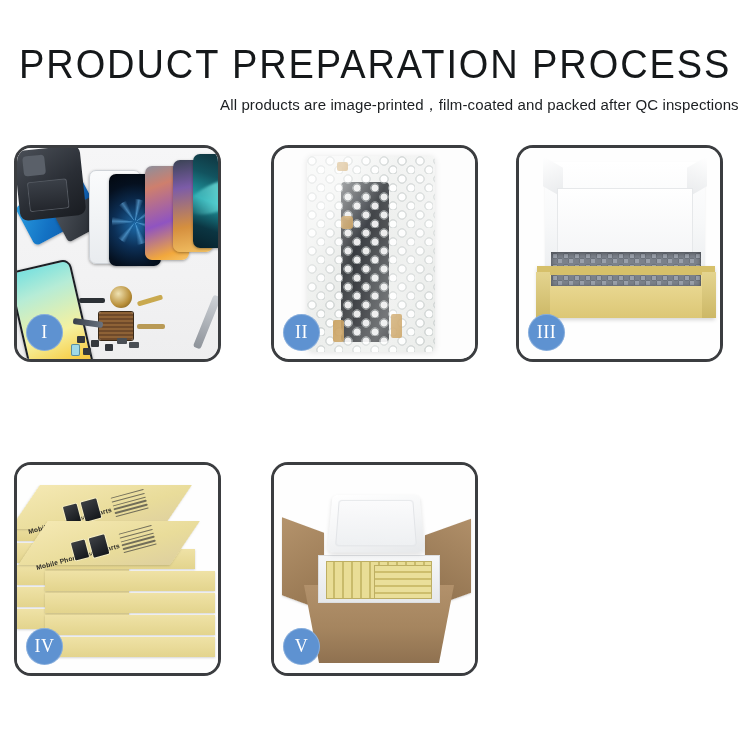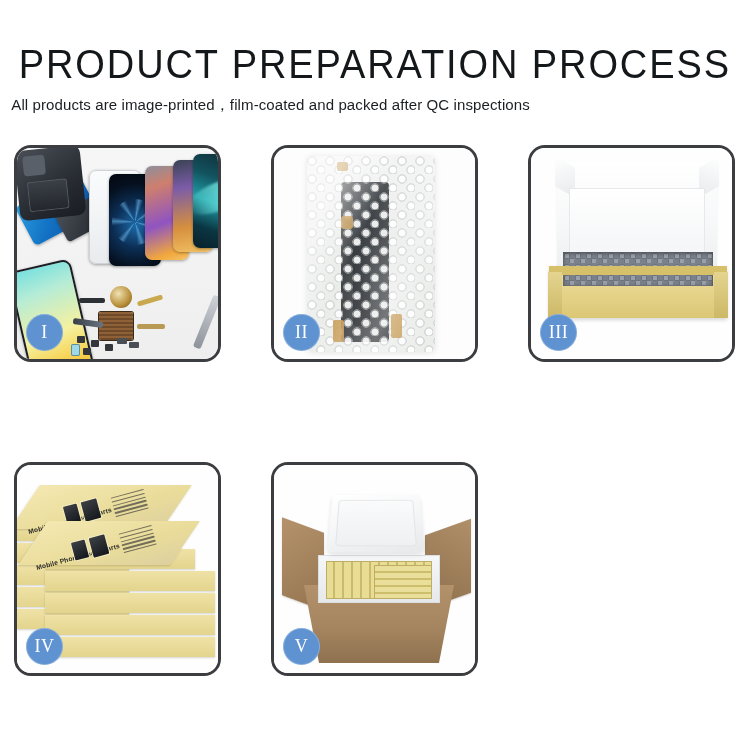--- a/index.html
+++ b/index.html
@@ -6,21 +6,21 @@
   body{
     width:750px;height:750px;
     background:#ffffff;
     font-family:"Liberation Sans","DejaVu Sans",sans-serif;
     overflow:hidden;
     position:relative;
   }
   .sheet{position:absolute;left:0;top:0;width:750px;height:750px;background:#fff;}
 
   
-  .header{position:absolute;left:0;top:0;width:750px;text-align:left;}
+  .header{position:absolute;left:0;top:0;width:750px;text-align:right;}
   .title{
     margin:0;padding-top:42px;
     font-size:40px;line-height:44px;
     font-weight:400;
     letter-spacing:2.0px;
     color:#15181a;
     transform:scaleX(0.95);
     font-family:"Liberation Sans","DejaVu Sans",sans-serif;
   }
   .subtitle{
@@ -347,38 +347,38 @@
           <div class="sq2" style="left:100px;top:190px;"></div>
           <div class="sq2" style="left:112px;top:194px;"></div>
           <div class="sq" style="left:66px;top:200px;"></div>
           <div class="sc" style="left:54px;top:196px;"></div>
           <div class="chip gold" style="left:120px;top:176px;width:28px;height:5px;border-radius:2px;"></div>
         </div>
       </div>
       <div class="badge">I</div>
     </div>
 
-    <div class="panel p2" style="left:271px;top:145px;width:207px;height:217px;background:#fdfdfd;">
+    <div class="panel p2" style="left:271px;top:145px;width:207px;height:217px;background:#fdfdfd;border-radius:18px;">
       <div class="panel-inner">
         <div class="p2bg"></div>
         <div class="pouch">
           <span class="inner-dark"></span>
           <span class="flexstrip"></span>
           <span class="bubbles"></span>
           <span class="tapeA"></span>
           <span class="tapeB"></span>
           <span class="tapeC"></span>
           <span class="tapeD"></span>
           <span class="sheen"></span>
         </div>
       </div>
       <div class="badge">II</div>
     </div>
 
-    <div class="panel p3" style="left:528px;top:145px;width:207px;height:217px;background:#fefefe;">
+    <div class="panel p3" style="left:516px;top:145px;width:207px;height:217px;background:#fefefe;">
       <div class="panel-inner">
         <div class="p3bg"></div>
         <div class="lid">
           <span class="fold-l"></span>
             <span class="fold-r"></span>
             <span class="pad"></span>
         </div>
         <div class="boxbody">
           <span class="inside"></span>
           <span class="rim"></span>

